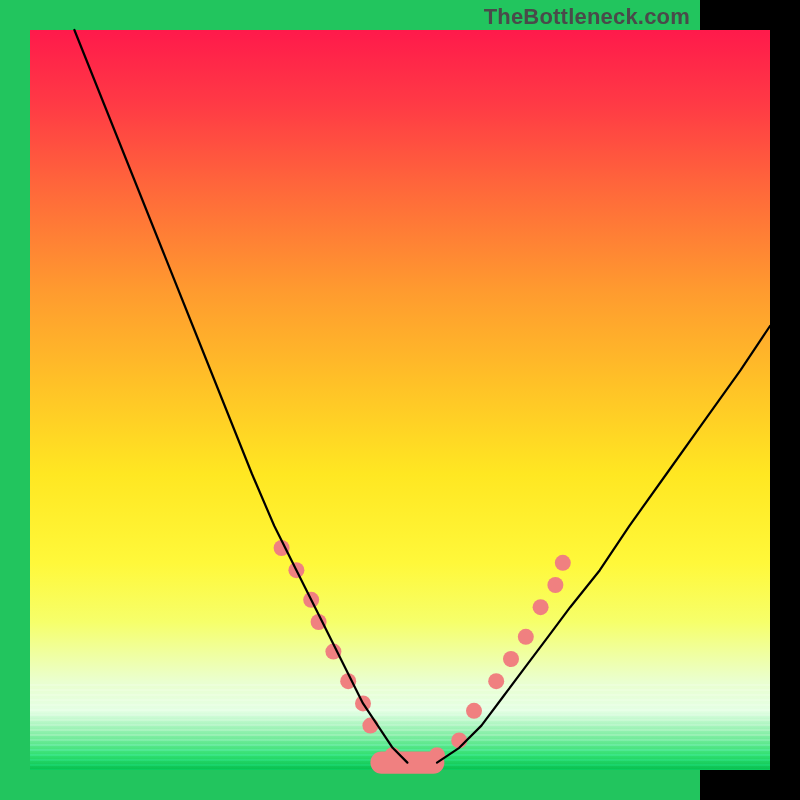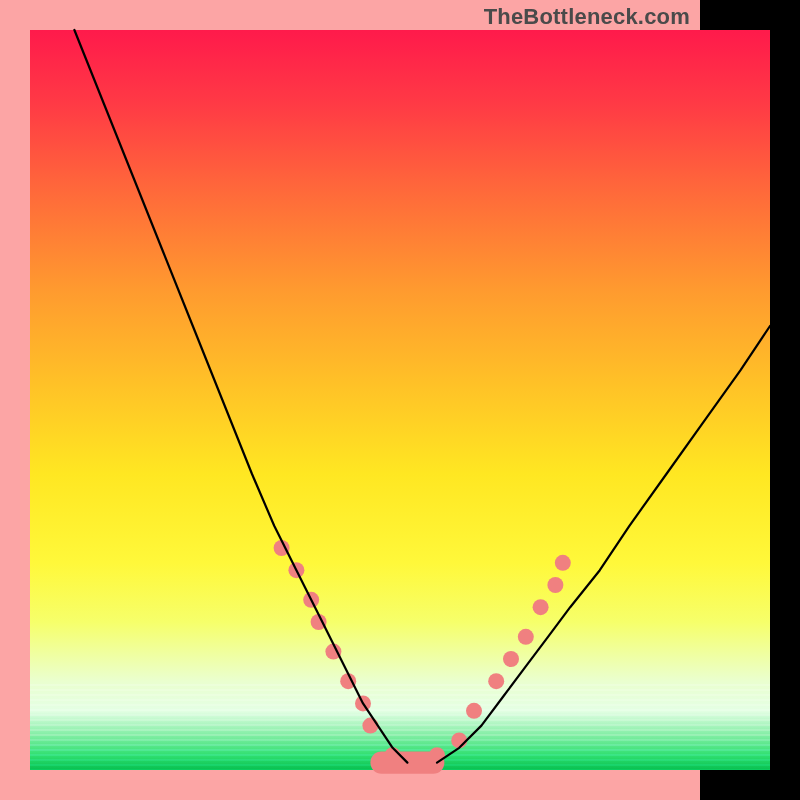--- a/index.html
+++ b/index.html
@@ -7,21 +7,21 @@
     padding: 0;
     width: 800px;
     height: 800px;
     background: #000;
     overflow: hidden;
   }
   .frame {
     position: relative;
     width: 700px;
     height: 800px;
-    background: #fca5a5;
+    background: #22c55e;
   }
   .plot-area {
     position: absolute;
     left: 30px;
     top: 30px;
     width: 740px;
     height: 740px;
     background: linear-gradient(to bottom,
       #ff1a4b 0%,
       #ff3a45 10%,

